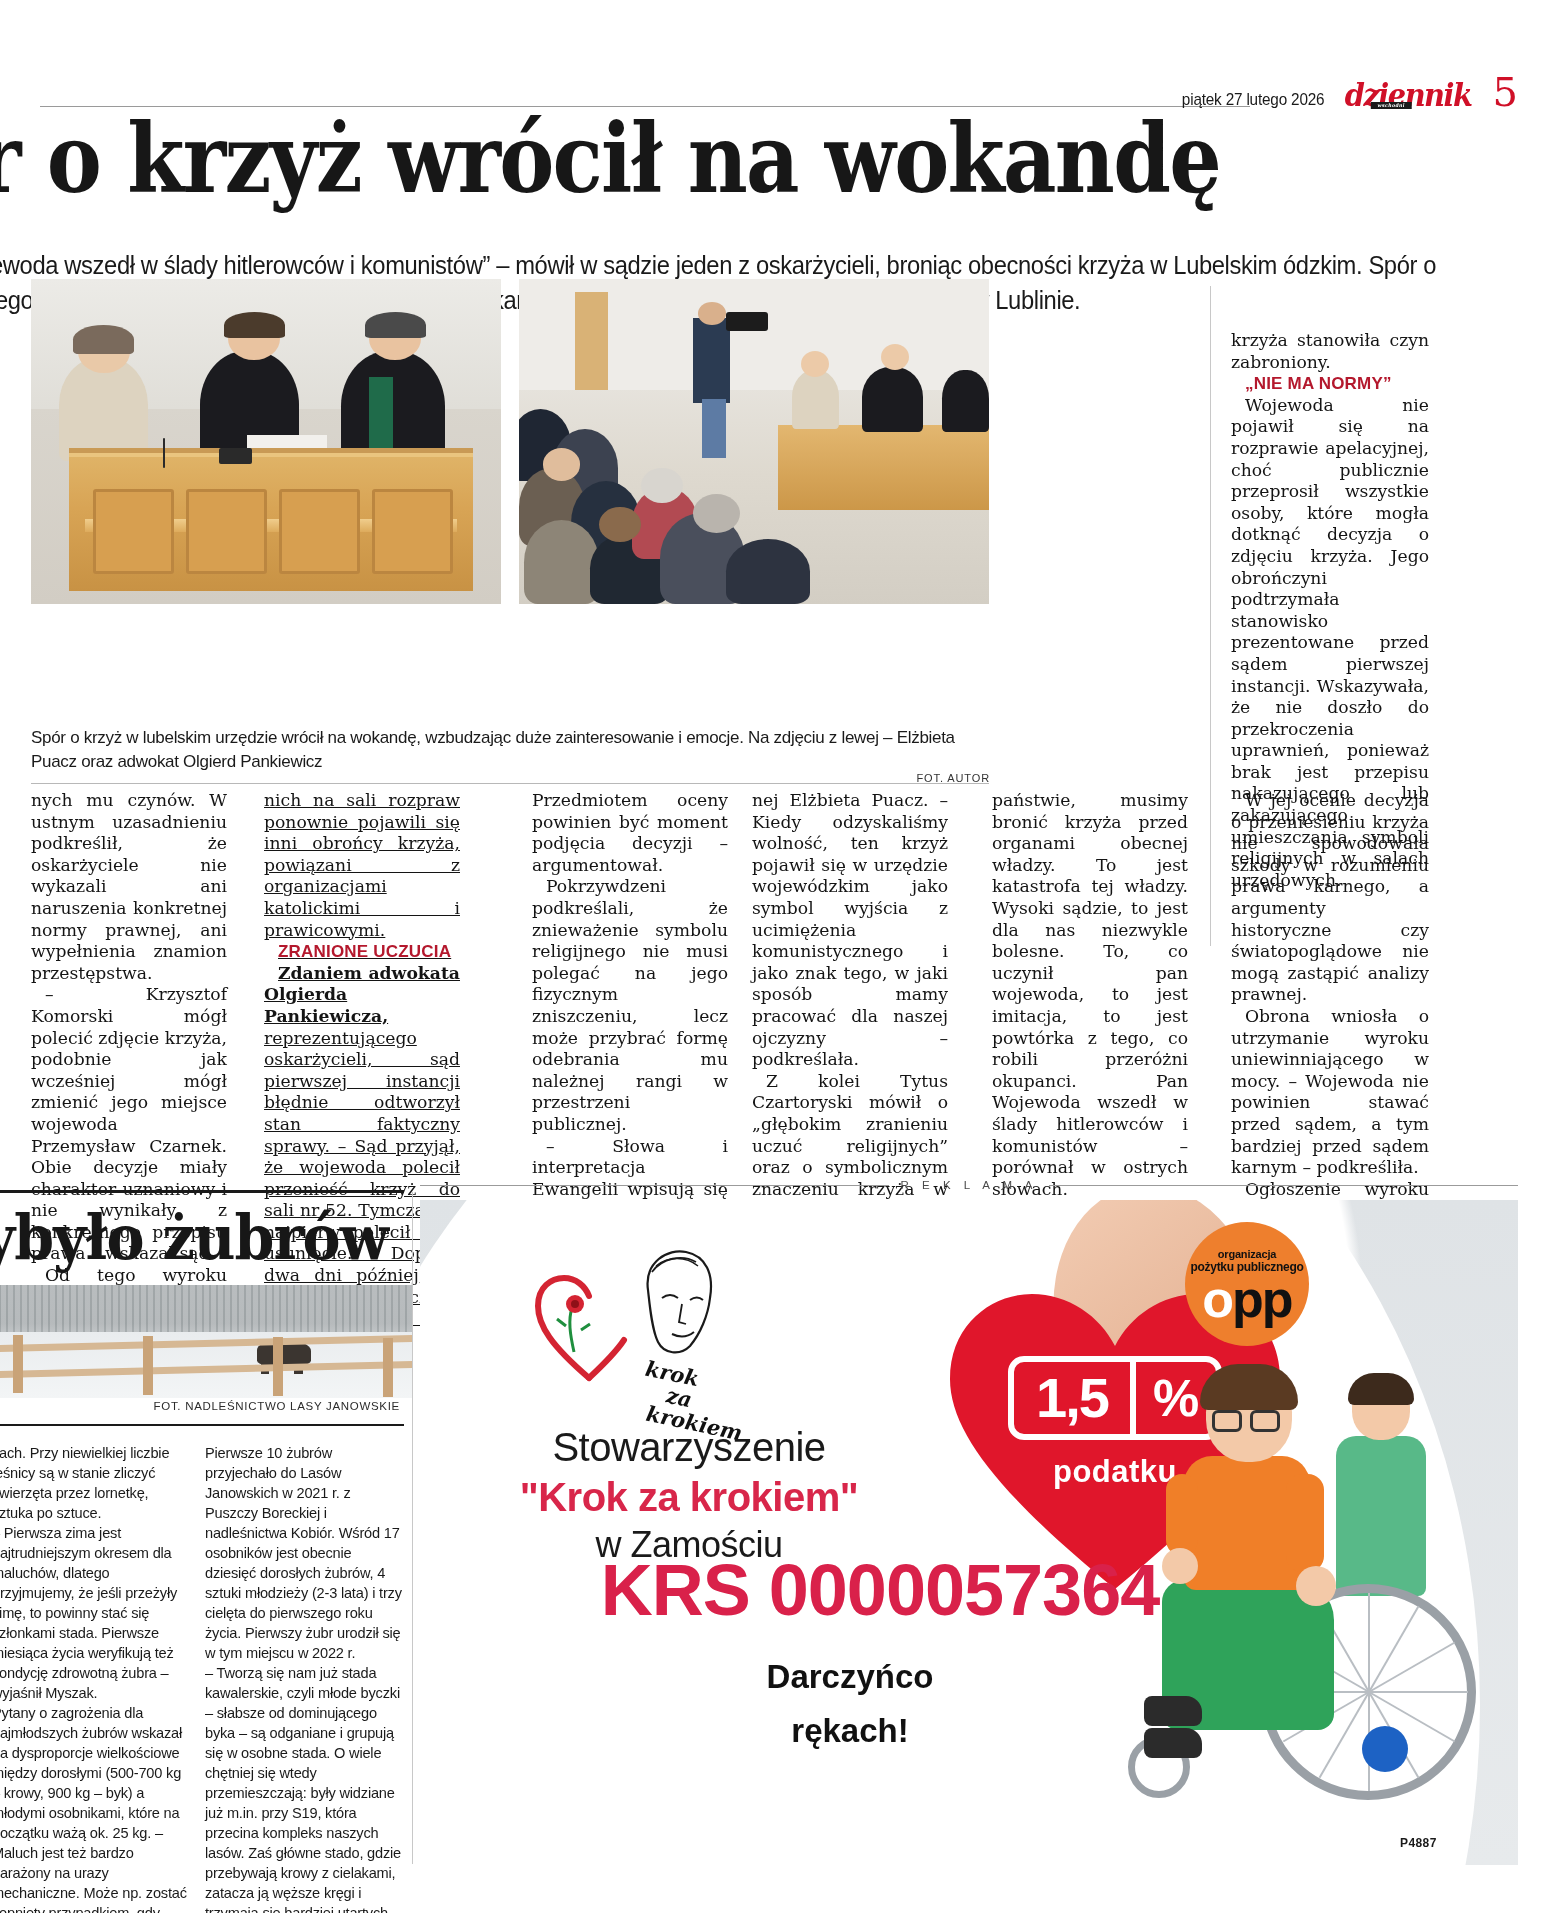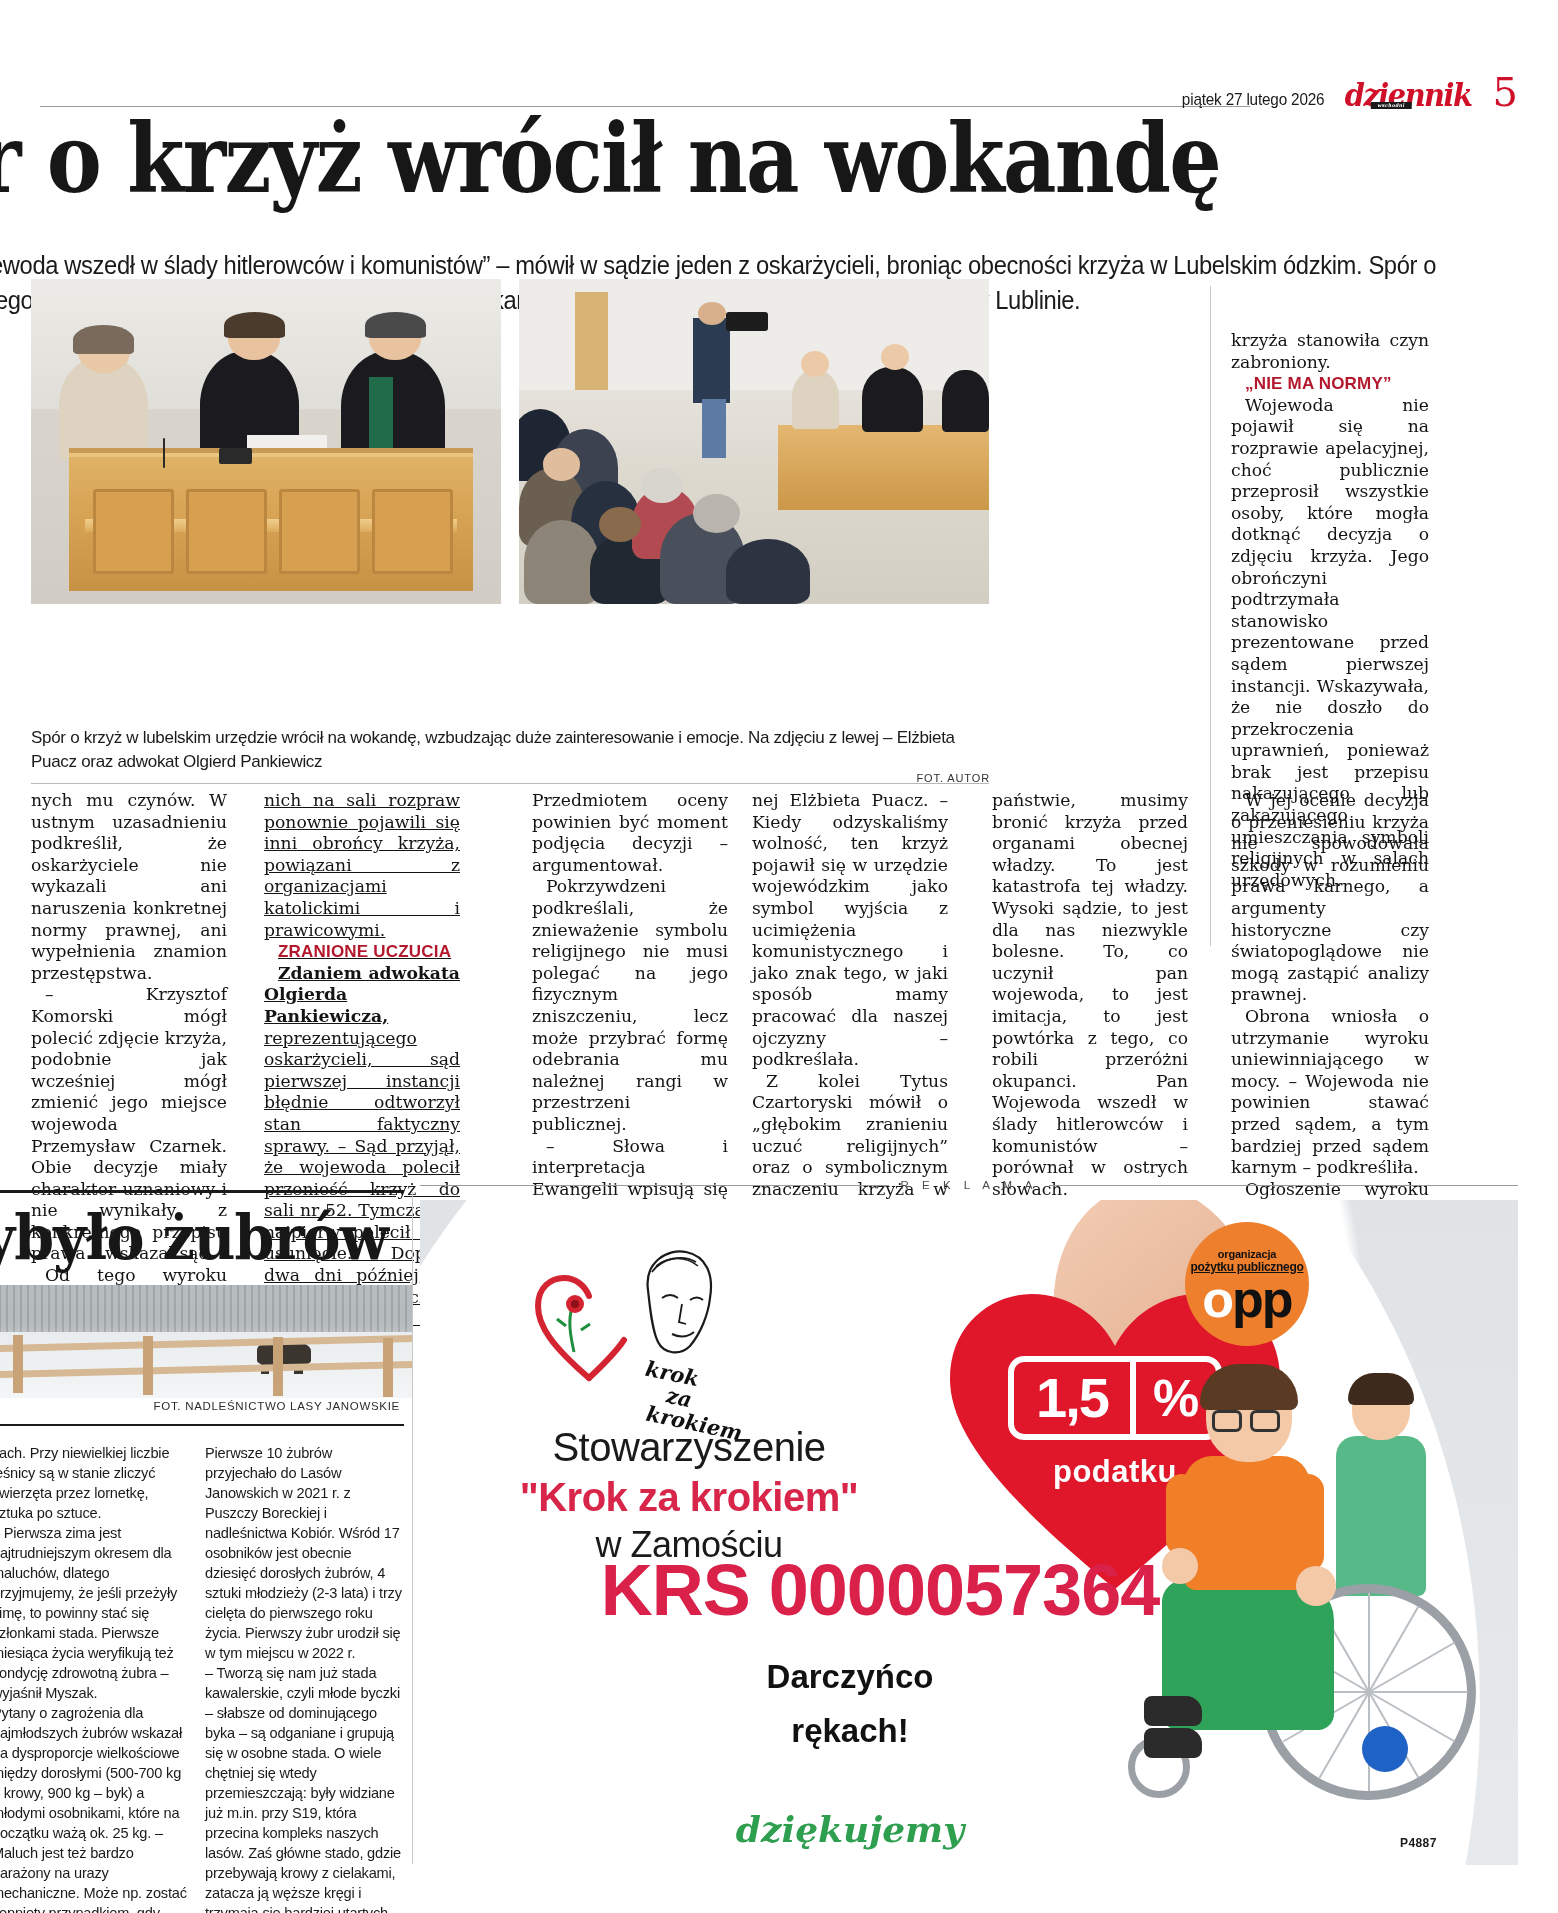--- a/index.html
+++ b/index.html
@@ -290,21 +290,21 @@
   .opp-badge {
     position: absolute; left: 765px; top: 22px; width: 124px; height: 124px;
     border-radius: 50%; background: #ee7f2d;
   }
   .opp-badge .t1 {
     position: absolute; left: 0; top: 26px; width: 100%; text-align: center;
     font-size: 11px; font-weight: bold; color: #111; letter-spacing: -.2px;
   }
   .opp-badge .t2 {
     position: absolute; left: 0; top: 38px; width: 100%; text-align: center;
-    font-size: 12px; font-weight: bold; color: #111; letter-spacing: -.3px; text-decoration: underline;
+    font-size: 12px; font-weight: bold; color: #111; letter-spacing: -.3px;
   }
   .opp-badge .t3 {
     position: absolute; left: 0; top: 48px; width: 100%; text-align: center;
     font-size: 52px; font-weight: bold; color: #111; line-height: 58px;
     letter-spacing: -2px; font-family: "Liberation Sans", sans-serif;
   }
   .opp-badge .o-white { color: #fff; }
 
   
   .boy { position: absolute; left: 690px; top: 170px; width: 330px; height: 470px; }
@@ -586,18 +586,17 @@
       <div class="b-glass" style="left:102px;"></div>
       <div class="b-glass" style="left:140px;"></div>
       <div class="ball"></div>
     </div>
 
     <div class="krs">KRS 0000057364</div>
     <div class="ad-cta">
       <div>Darczyńco</div>
       <div>rękach!</div>
     </div>
-    <div class="dziekujemy">dziękujemy</div>
   </div>
 
   <div class="ad-code">P4887</div>
 
 </div>
 
 </body></html>

